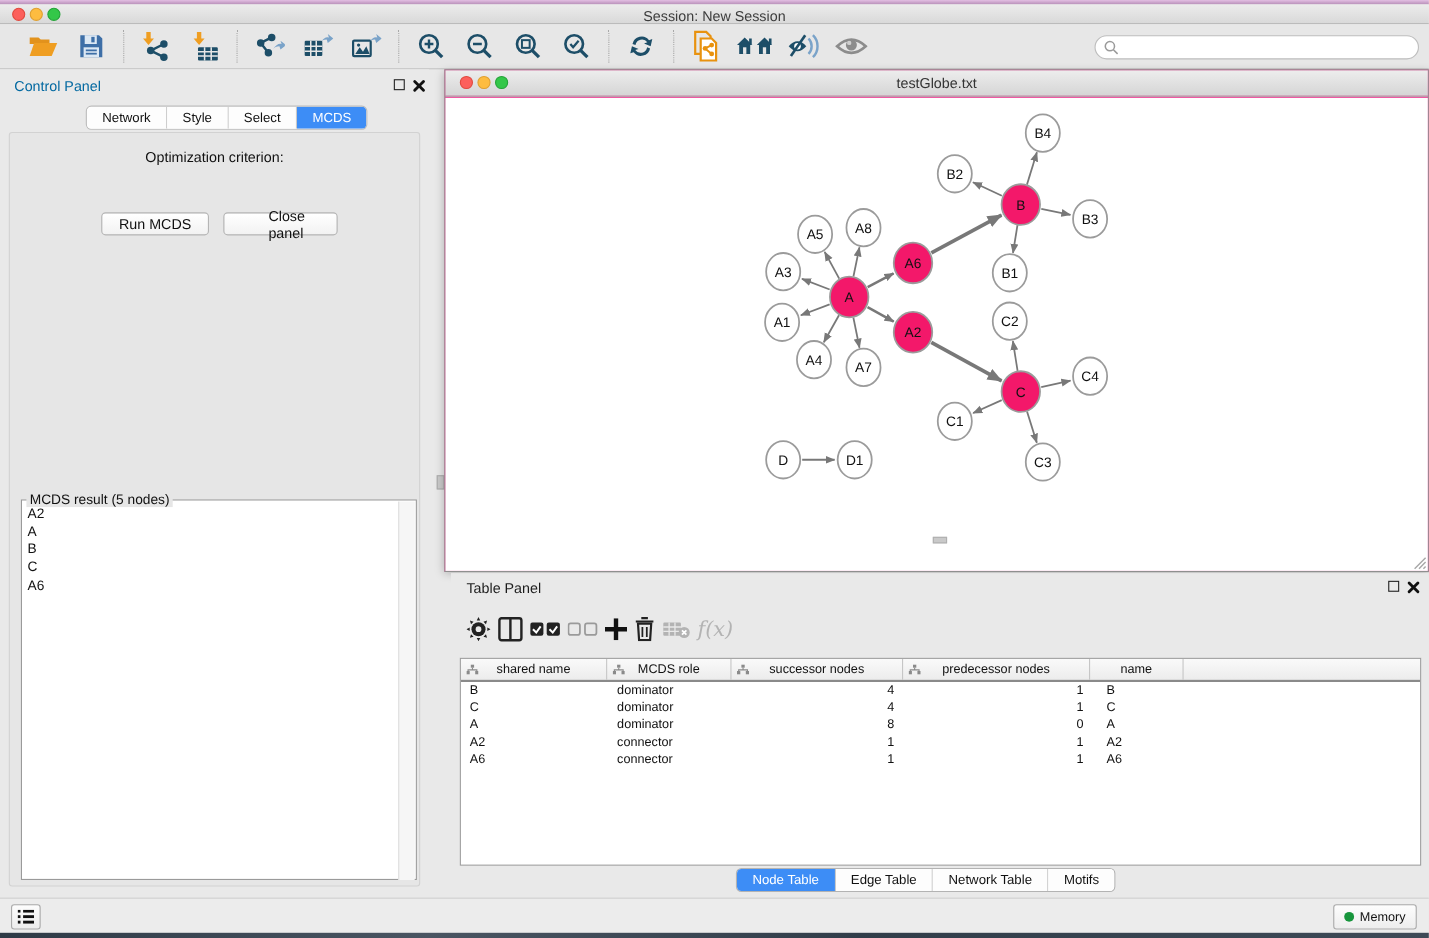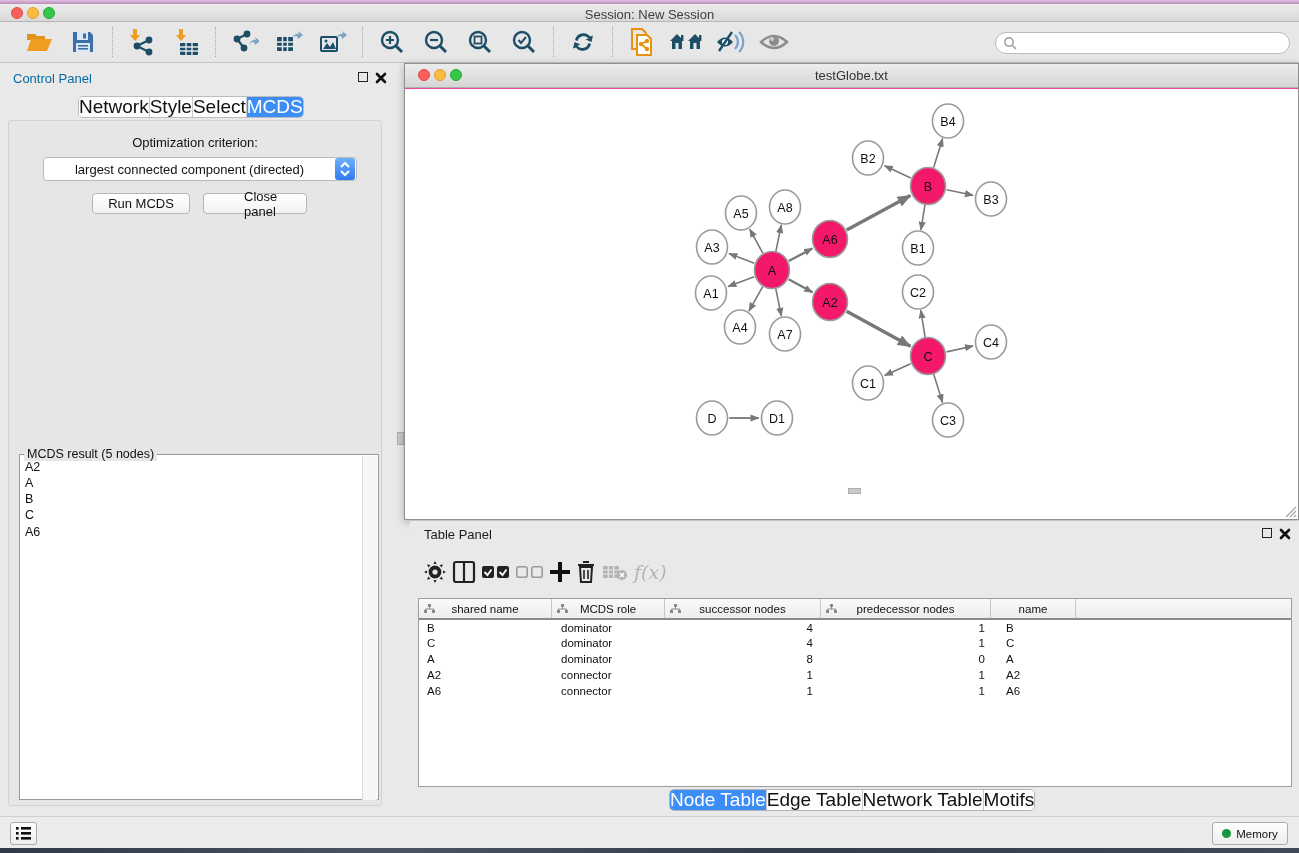--- a/index.html
+++ b/index.html
@@ -26,21 +26,21 @@
   .tb-btn { width:34px; height:32px; display:flex; align-items:center; justify-content:center; }
   #search-field { position:absolute; left:995px; top:32px; width:295px; height:22px; background:#fff; border:1px solid #bdbdbd; border-radius:12px; display:flex; align-items:center; padding-left:7px; }
 
   
   #control-panel { left:0; top:63px; width:390px; height:752px; background:#e9e9e9; }
   #cp-title { position:absolute; left:13px; top:8px; font-size:13px; color:#0369a1; }
   .float-btn { position:absolute; width:10px; height:10px; border:1.6px solid #222; }
   .x-btn { position:absolute; width:12px; height:12px; }
   .x-btn svg { display:block; }
   #cp-tabs { position:absolute; left:78px; top:33px; height:22px; display:flex; border:1px solid #bcbcbc; border-radius:5px; overflow:hidden; background:#fff; }
-  .seg-tab { padding:0 0; font-size:19px; color:#111; display:flex; align-items:center; border-right:1px solid #c9c9c9; background:#fdfdfd; }
+  .seg-tab { padding:0 14px; font-size:12px; color:#111; display:flex; align-items:center; border-right:1px solid #c9c9c9; background:#fdfdfd; }
   .seg-tab:last-child { border-right:none; }
   .seg-tab.active { background:#3d8df6; color:#fff; }
   #cp-inner { position:absolute; left:8px; top:57px; width:374px; height:686px; background:#e6e6e6; border:1px solid #d2d2d2; border-radius:3px; }
   #opt-label { position:absolute; left:0; top:14px; width:100%; text-align:center; font-size:13px; color:#111; }
   #criterion-select { position:absolute; left:34px; top:36px; width:314px; height:24px; background:#fff; border:1px solid #b9b9b9; border-radius:4px; display:flex; align-items:center; }
   #criterion-select .val { flex:1; text-align:center; font-size:13px; color:#111; }
   #criterion-select .stepper { width:20px; height:22px; margin-right:1px; border-radius:3px; background:linear-gradient(#6cb0fc,#2e7bf0); position:relative; }
   .stepper svg { position:absolute; left:3px; top:3px; }
   #run-btn, #close-panel-btn { position:absolute; top:72px; height:21px; background:linear-gradient(#ffffff,#f2f2f2); border:1px solid #b5b5b5; border-radius:4px; font-size:13px; color:#111; display:flex; align-items:center; justify-content:center; }
   #run-btn { left:83px; width:98px; }
@@ -303,29 +303,20 @@
       </svg>
     </div>
   <div id="cp-tabs">
       <div class="seg-tab">Network</div>
       <div class="seg-tab">Style</div>
       <div class="seg-tab">Select</div>
       <div class="seg-tab active">MCDS</div>
     </div>
   <div id="cp-inner">
     <div id="opt-label">Optimization criterion:</div>
-    <div id="criterion-select">
-      <span class="val">largest connected component (directed)</span>
-      <span class="stepper">
-          <svg width="14" height="16" viewBox="0 0 14 16">
-            <path d="M3 6 L7 2 L11 6" fill="none" stroke="#fff" stroke-width="2"></path>
-            <path d="M3 10 L7 14 L11 10" fill="none" stroke="#fff" stroke-width="2"></path>
-          </svg>
-        </span>
-    </div>
     <div id="run-btn">Run MCDS</div>
     <div id="close-panel-btn">Close panel</div>
     <div id="mcds-fieldset">
       <div id="mcds-legend">MCDS result (5 nodes)</div>
       <div id="mcds-list">
           <div class="item">A2</div>
           <div class="item">A</div>
           <div class="item">B</div>
           <div class="item">C</div>
           <div class="item">A6</div>

